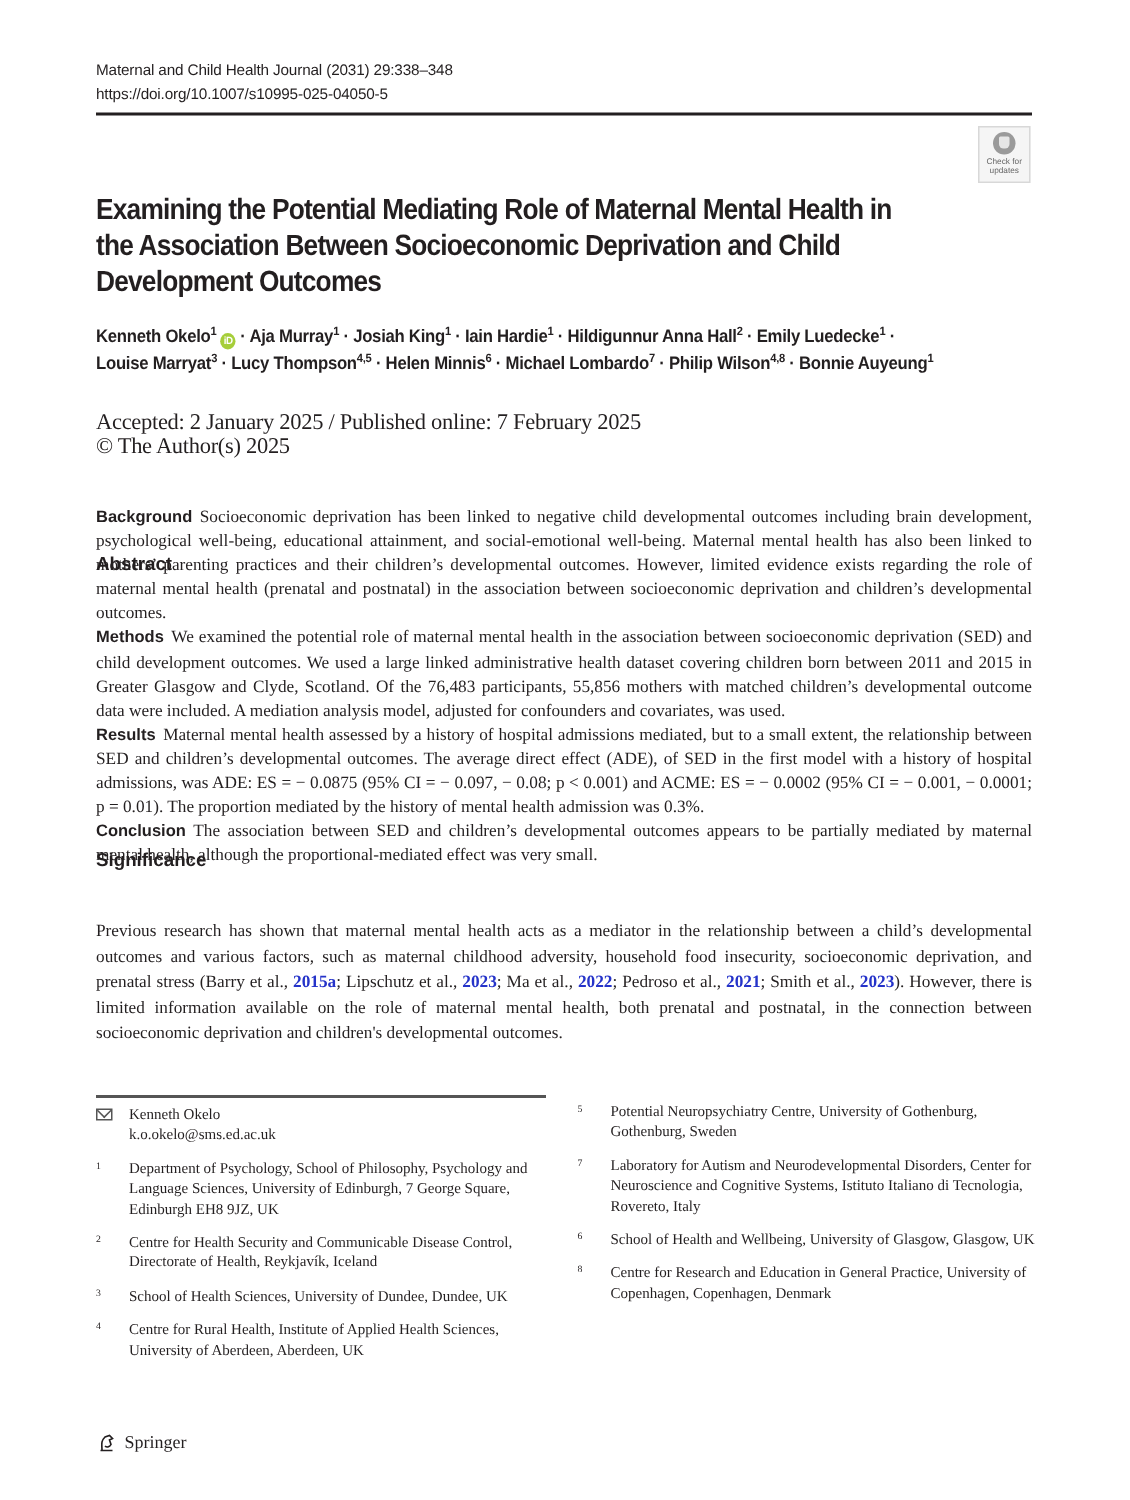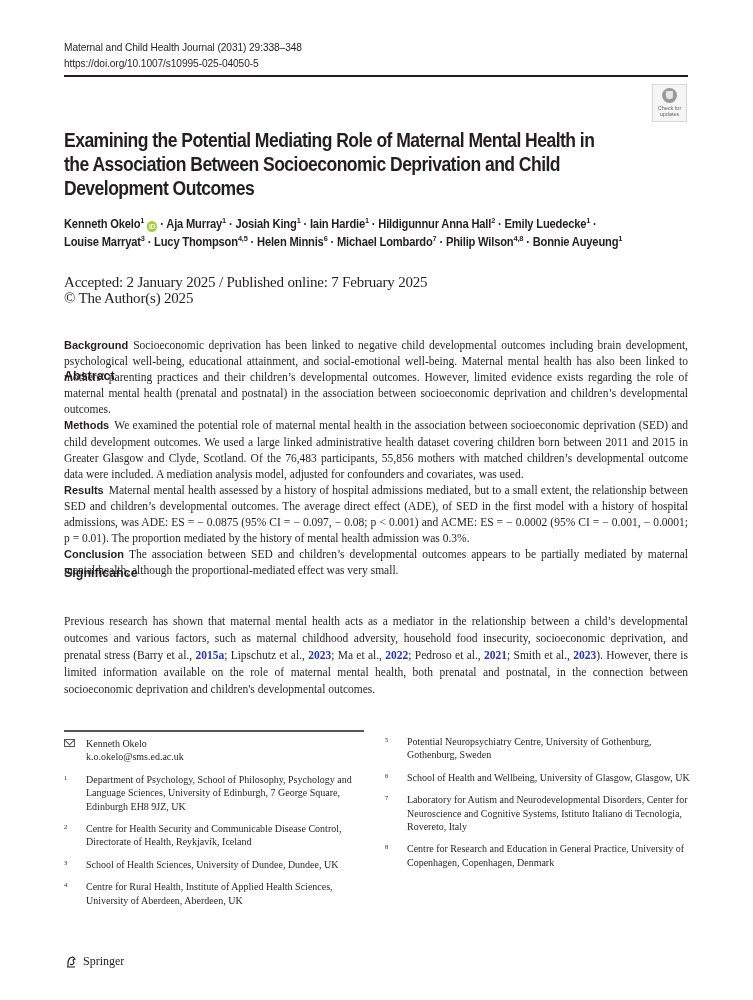--- a/index.html
+++ b/index.html
@@ -113,26 +113,26 @@
     </div>
 </div>
 
 <div class="foot-col foot-right serif">
   <div id="aff-right">
       <div class="fn">
         <span class="num">5</span>
         <div>Potential Neuropsychiatry Centre, University of Gothenburg, Gothenburg, Sweden</div>
       </div>
       <div class="fn">
+        <span class="num">7</span>
+        <div>Laboratory for Autism and Neurodevelopmental Disorders, Center for Neuroscience and Cognitive Systems, Istituto Italiano di Tecnologia, Rovereto, Italy</div>
+      </div>
+      <div class="fn">
         <span class="num">6</span>
         <div>School of Health and Wellbeing, University of Glasgow, Glasgow, UK</div>
-      </div>
-      <div class="fn">
-        <span class="num">7</span>
-        <div>Laboratory for Autism and Neurodevelopmental Disorders, Center for Neuroscience and Cognitive Systems, Istituto Italiano di Tecnologia, Rovereto, Italy</div>
       </div>
       <div class="fn">
         <span class="num">8</span>
         <div>Centre for Research and Education in General Practice, University of Copenhagen, Copenhagen, Denmark</div>
       </div>
     </div>
 </div>
 
 <div class="springer serif">
   <svg class="springer-icon" viewBox="0 0 14 14">

